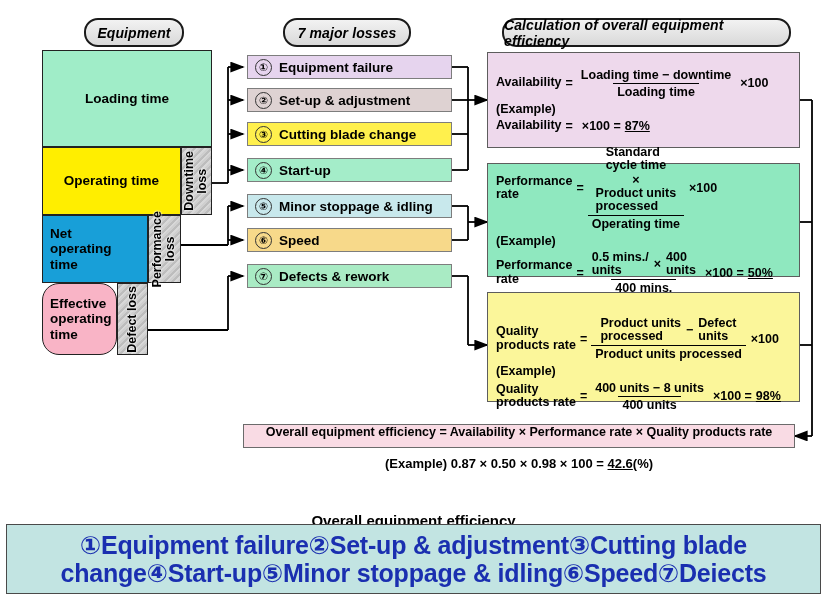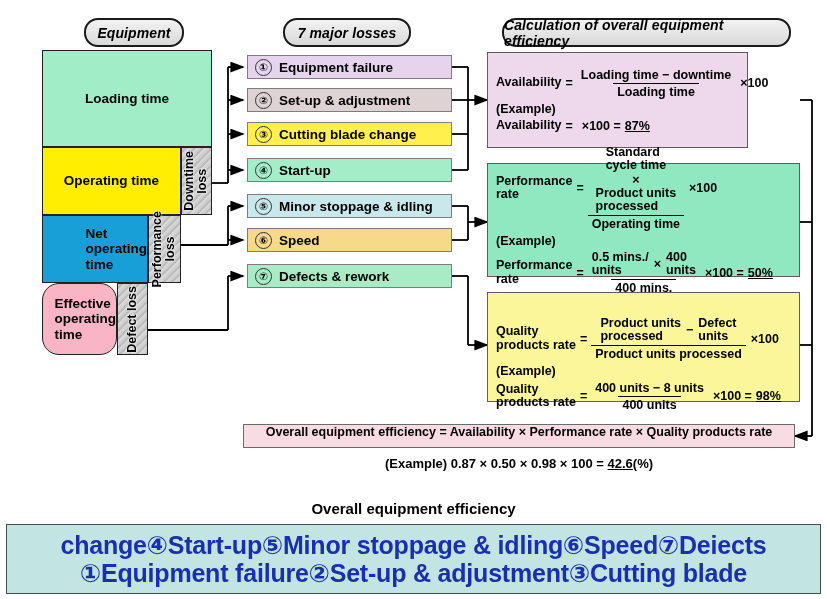--- a/index.html
+++ b/index.html
@@ -10,21 +10,21 @@
   
   .capsule{position:absolute;border:2px solid #1a1a1a;border-radius:14px;
            background:linear-gradient(#f2f2f2,#d9d9d9);
            display:flex;align-items:center;justify-content:center;
            font-size:14px;font-weight:600;letter-spacing:.1px;font-style:italic;}
 
   
   .blk{position:absolute;border:1.5px solid #222;box-sizing:border-box;
        display:flex;align-items:center;justify-content:center;
        font-size:13.5px;font-weight:600;text-align:center;line-height:1.12;}
-  .blk.left{justify-content:flex-end;padding-left:7px;text-align:left;}
+  .blk.left{justify-content:flex-start;padding-left:7px;text-align:left;}
   .loss-v{position:absolute;border:1.5px solid #222;box-sizing:border-box;
           background:repeating-linear-gradient(135deg,#cfcfcf 0 2px,#bdbdbd 2px 4px,#d8d8d8 4px 6px);
           display:flex;align-items:center;justify-content:center;}
   .loss-v span{writing-mode:vertical-rl;transform:rotate(180deg);
                font-size:12.5px;font-weight:700;line-height:1.05;text-align:center;
                text-shadow:0 0 2px #fff,0 0 2px #fff;}
 
   
   .lossbar{position:absolute;border:1.5px solid #7d7d7d;box-sizing:border-box;
            display:flex;align-items:center;padding-left:7px;
@@ -174,21 +174,21 @@
   </div>
   <div class="lossbar" id="L5" style="left: 247px; top: 228px; width: 205px; height: 24px; background: rgb(247, 217, 138);">
     <span class="num">⑥</span>
     <span>Speed</span>
   </div>
   <div class="lossbar" id="L6" style="left: 247px; top: 264px; width: 205px; height: 24px; background: rgb(169, 235, 196);">
     <span class="num">⑦</span>
     <span>Defects &amp; rework</span>
   </div>
 
-  <div class="fbox" id="F-avail" style="left: 487px; top: 52px; width: 261px; height: 96px; background: rgb(238, 217, 236);">
+  <div class="fbox" id="F-avail" style="left: 487px; top: 52px; width: 313px; height: 96px; background: rgb(238, 217, 236);">
     <div class="col2" style="height:100%;padding:0 8px;">
       <div class="row">
         <span class="lbl">Availability</span>
         <span style="margin:0 4px;">=</span>
         <span class="frac">
           <span class="nu">Loading time − downtime</span>
           <span class="de">Loading time</span>
         </span>
         <span style="margin-left:5px;">×100</span>
       </div>
@@ -295,24 +295,24 @@
   </div>
 
   <div class="sumbar" id="S-bar" style="left: 243px; top: 424px; width: 552px; height: 24px; background: rgb(249, 219, 228);">
     <span>Overall equipment efficiency = Availability × Performance rate × Quality products rate</span>
   </div>
 
   <div class="exline" style="left:243px;top:456px;width:552px;">
     <span>(Example) 0.87 × 0.50 × 0.98 × 100 = </span><span class="ul">42.6</span><span>(%)</span>
   </div>
 
-  <div class="heading" style="left:0;top:500px;">
+  <div class="heading" style="left:0;top:512px;">
     <span>Overall equipment efficiency</span>
   </div>
 
   <div class="caption" id="cap" style="left: 6px; top: 524px; width: 815px; height: 70px; background: rgb(194, 228, 226); color: rgb(26, 47, 176);">
     <div>
+      <div>①Equipment failure②Set-up &amp; adjustment③Cutting blade</div>
       <div>change④Start-up⑤Minor stoppage &amp; idling⑥Speed⑦Deiects</div>
-      <div>①Equipment failure②Set-up &amp; adjustment③Cutting blade</div>
     </div>
   </div>
 
 </div>
 
 </body></html>

